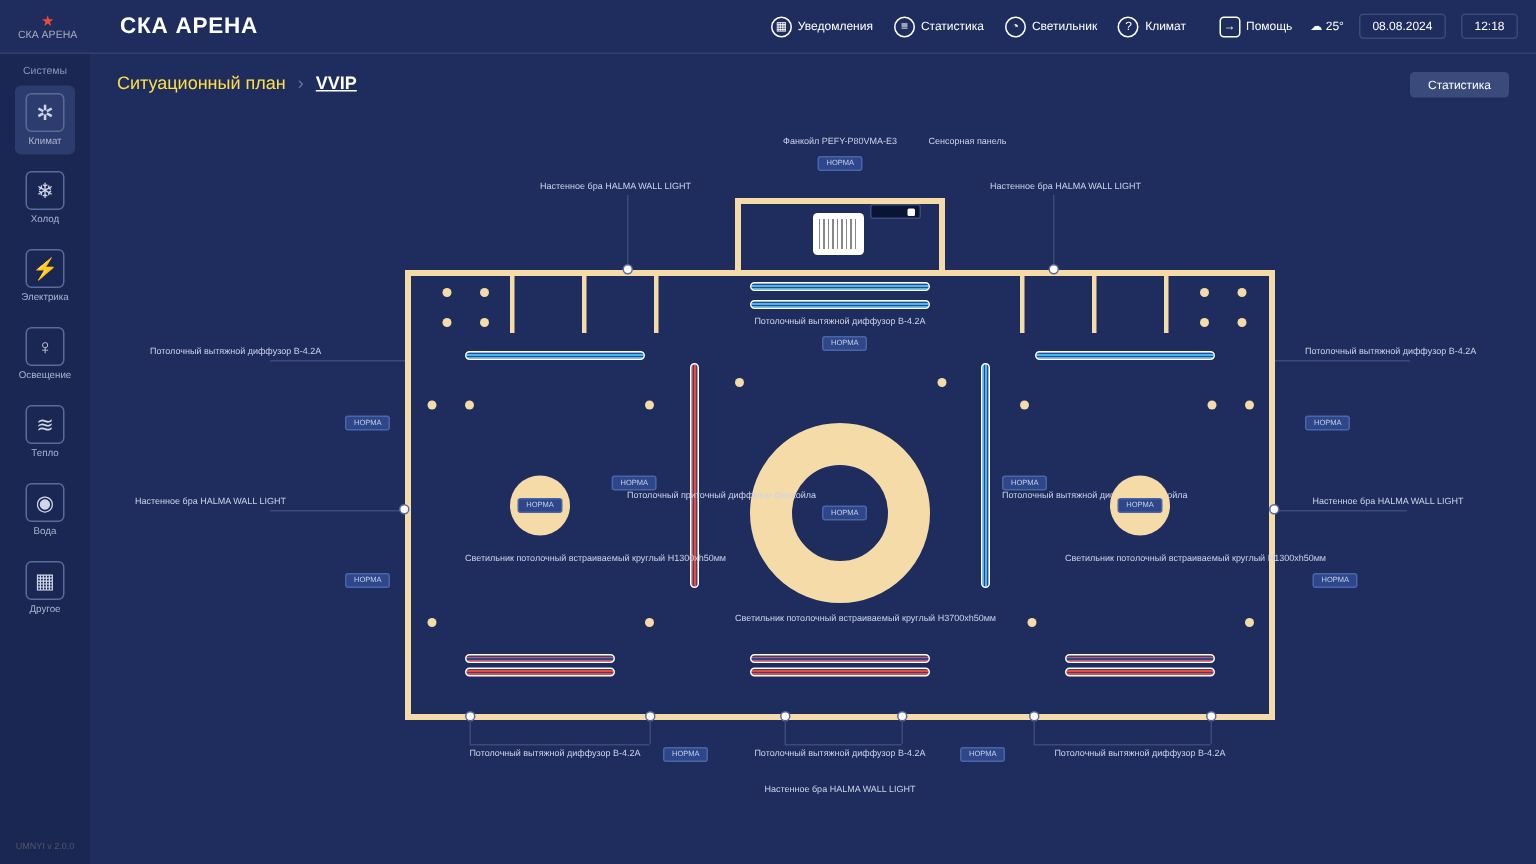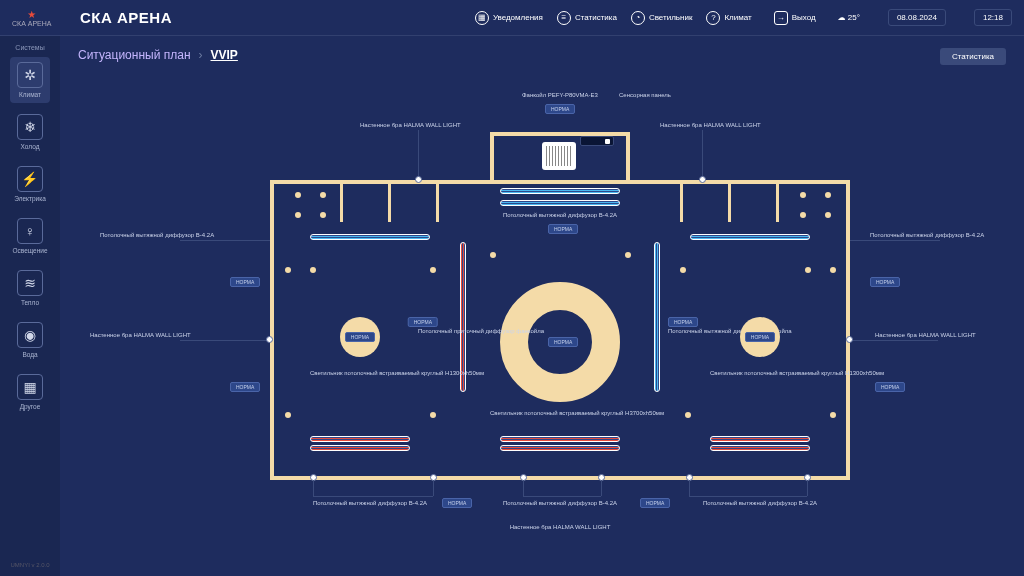--- a/index.html
+++ b/index.html
@@ -7,21 +7,21 @@
 
 
 .header { height:36px; background:#1e2c5e; display:flex; align-items:center; padding:0 12px; border-bottom:1px solid #32406f; }
 .logo-block { display:flex; align-items:center; gap:8px; width:60px; }
 .logo-icon { color:#e84b3a; font-size:10px; }
 .logo-txt { font-size:7px; color:#aab; }
 .brand { font-size:15px; font-weight:bold; letter-spacing:0.5px; margin-left:8px; }
 .header-nav { margin-left:auto; display:flex; gap:14px; align-items:center; }
 .hnav-item { display:flex; align-items:center; gap:4px; font-size:8px; cursor:pointer; }
 .hnav-icon { width:14px; height:14px; border:1px solid #fff; border-radius:50%; display:flex; align-items:center; justify-content:center; font-size:8px; }
-.header-meta { display:flex; gap:28px; margin-left:22px; font-size:8px; align-items:center; }
+.header-meta { display:flex; gap:10px; margin-left:12px; font-size:8px; align-items:center; }
 .meta-box { padding:3px 8px; border:1px solid #3a4a7a; border-radius:3px; }
 
 
 .sidebar { position:absolute; left:0; top:36px; bottom:0; width:60px; background:#1a2752; display:flex; flex-direction:column; align-items:center; padding-top:8px; gap:6px; }
 .side-cat { font-size:7px; color:#8a96b8; }
 .side-item { width:40px; display:flex; flex-direction:column; align-items:center; gap:3px; padding:5px 0; border-radius:4px; cursor:pointer; }
 .side-item.active { background:#2d3c6e; }
 .side-icon { width:26px; height:26px; border:1px solid #5a6a9a; border-radius:4px; display:flex; align-items:center; justify-content:center; font-size:14px; color:#d0d6e8; }
 .side-label { font-size:6.5px; color:#aab4d0; }
 .side-foot { margin-top:auto; margin-bottom:8px; font-size:6px; color:#556; }
@@ -75,21 +75,21 @@
     <div class="hnav-item">
         <span class="hnav-icon">◔</span>
         <span>Светильник</span>
       </div>
     <div class="hnav-item">
         <span class="hnav-icon">?</span>
         <span>Климат</span>
       </div>
     <div class="hnav-item" style="margin-left:8px">
         <span class="hnav-icon" style="border-radius:3px">→</span>
-        <span>Выход</span>
+        <span>Помощь</span>
       </div>
   </div>
   <div class="header-meta">
     <span>☁ <span>25°</span></span>
     <span class="meta-box">08.08.2024</span>
     <span class="meta-box">12:18</span>
   </div>
 </div>
 
 <div class="sidebar">
@@ -120,21 +120,21 @@
     </div>
   <div class="side-item">
       <div class="side-icon">▦</div>
       <div class="side-label">Другое</div>
     </div>
   <div class="side-foot">UMNYI v 2.0.0</div>
 </div>
 
 <div class="main">
   <div class="crumb">
-    <span style="color:#c4b5fd">Ситуационный план</span>
+    <span style="color:#fde047">Ситуационный план</span>
     <span class="sep">›</span>
     <span class="cur">VVIP</span>
   </div>
   <div class="stat-btn">Статистика</div>
 
   <div class="plan">
 
     <div class="wall" style="left:90px;top:88px;width:580px;height:4px"></div>
     <div class="wall" style="left:90px;top:88px;width:4px;height:300px"></div>
     <div class="wall" style="left:666px;top:88px;width:4px;height:300px"></div>

